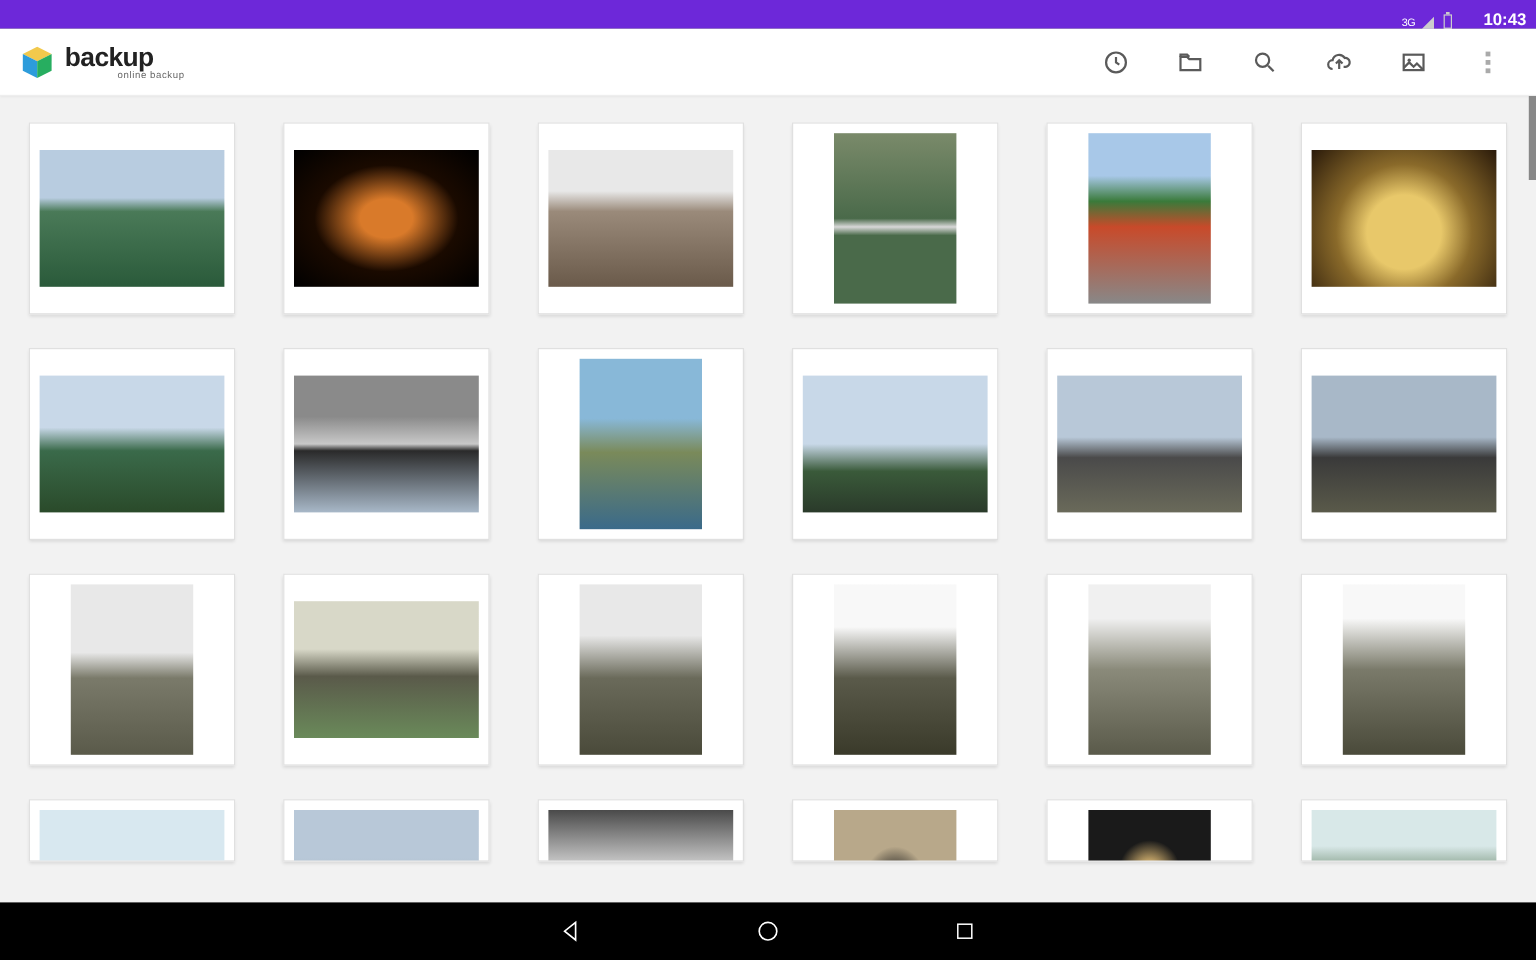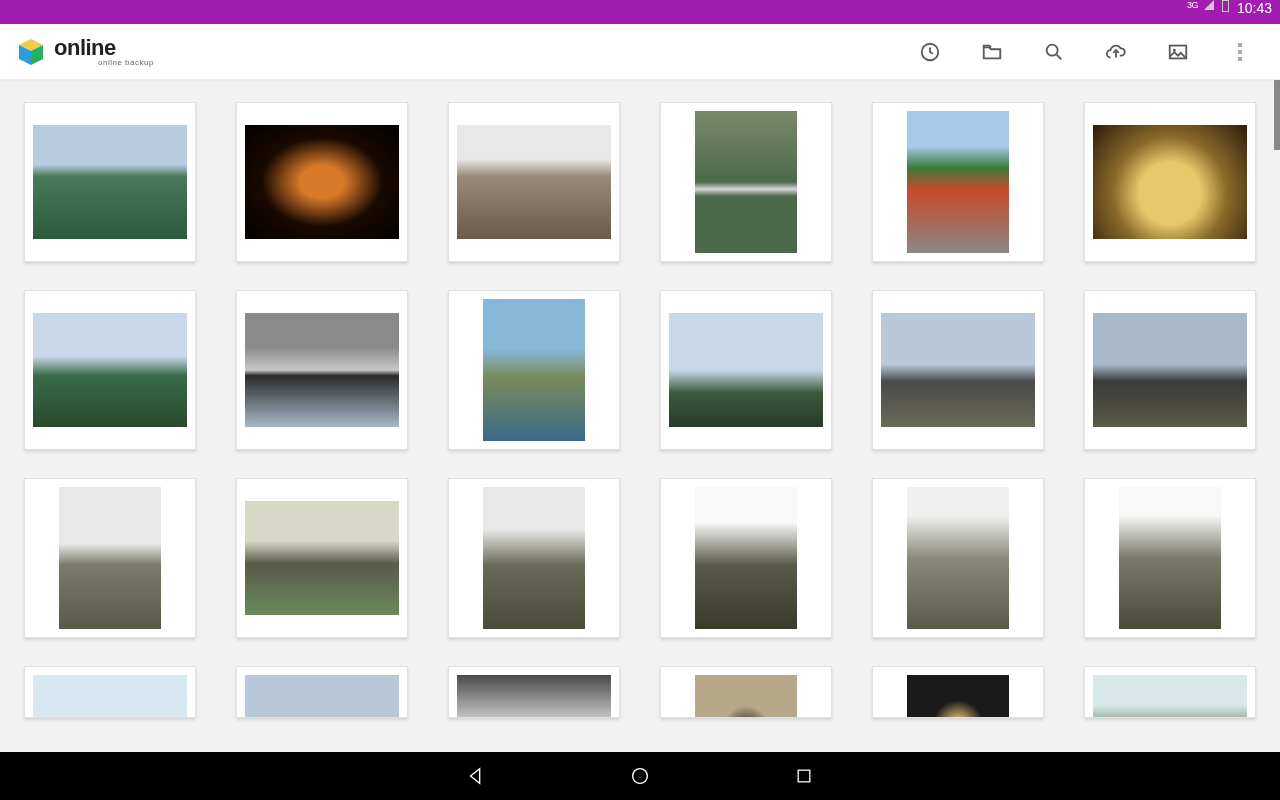--- a/index.html
+++ b/index.html
@@ -1,23 +1,23 @@
 <!DOCTYPE html>
 <html><head>
 <meta charset="utf-8">
 <style>
 * { box-sizing: border-box; margin: 0; padding: 0; }
 html, body { width: 1280px; height: 800px; overflow: hidden; font-family: Arial, sans-serif; background: #000; }
 
-.status-bar { height: 24px; background: #a21caf; color: #fff; display: flex; justify-content: flex-end; align-items: flex-start; padding: 0 8px; font-size: 12px; gap: 4px; }
+.status-bar { height: 24px; background: #6d28d9; color: #fff; display: flex; justify-content: flex-end; align-items: flex-end; padding: 0 8px; font-size: 12px; gap: 4px; }
 .status-bar .net { font-size: 9px; letter-spacing: -0.5px; }
 .status-bar .tri { width: 0; height: 0; border-left: 10px solid transparent; border-bottom: 10px solid #ccc; margin-left: 2px; }
 .status-bar .batt { width: 7px; height: 12px; border: 1px solid #ccc; position: relative; margin-left: 4px; }
 .status-bar .batt::before { content:""; position:absolute; top:-3px; left:1px; width:3px; height:2px; background:#ccc; }
-.status-bar .time { margin-left: 4px; font-size: 14px; }
+.status-bar .time { margin-left: 22px; font-size: 14px; font-weight: bold; }
 
 .app { height: 728px; background: #f2f2f2; display: flex; flex-direction: column; position: relative; }
 
 .toolbar { height: 56px; background: #fff; display: flex; align-items: center; padding: 0 16px; border-bottom: 1px solid #eee; box-shadow: 0 1px 2px rgba(0,0,0,0.05); }
 .logo { display: flex; align-items: center; gap: 8px; }
 .logo-cube { width: 30px; height: 30px; position: relative; }
 .logo-text { display: flex; flex-direction: column; line-height: 1; }
 .logo-text .brand { font-size: 22px; font-weight: bold; color: #222; letter-spacing: -0.5px; }
 .logo-text .tag { font-size: 8px; color: #666; letter-spacing: 0.5px; margin-left: 44px; }
 .toolbar-spacer { flex: 1; }
@@ -79,21 +79,21 @@
   <div class="toolbar">
     <div class="logo">
       <div class="logo-cube">
         <svg viewBox="0 0 30 30">
             <polygon points="15,2 27,8 15,14 3,8" fill="#f2c94c"></polygon>
             <polygon points="3,8 15,14 15,28 3,22" fill="#2d9cdb"></polygon>
             <polygon points="27,8 15,14 15,28 27,22" fill="#27ae60"></polygon>
           </svg>
       </div>
       <div class="logo-text">
-        <span class="brand">online</span>
+        <span class="brand">backup</span>
         <span class="tag">online backup</span>
       </div>
     </div>
     <div class="toolbar-spacer"></div>
 
     <div class="toolbar-icon">
       <svg viewBox="0 0 24 24">
           <circle cx="12" cy="12" r="9"></circle>
           <path d="M12 7v5l3 2"></path>
         </svg>

